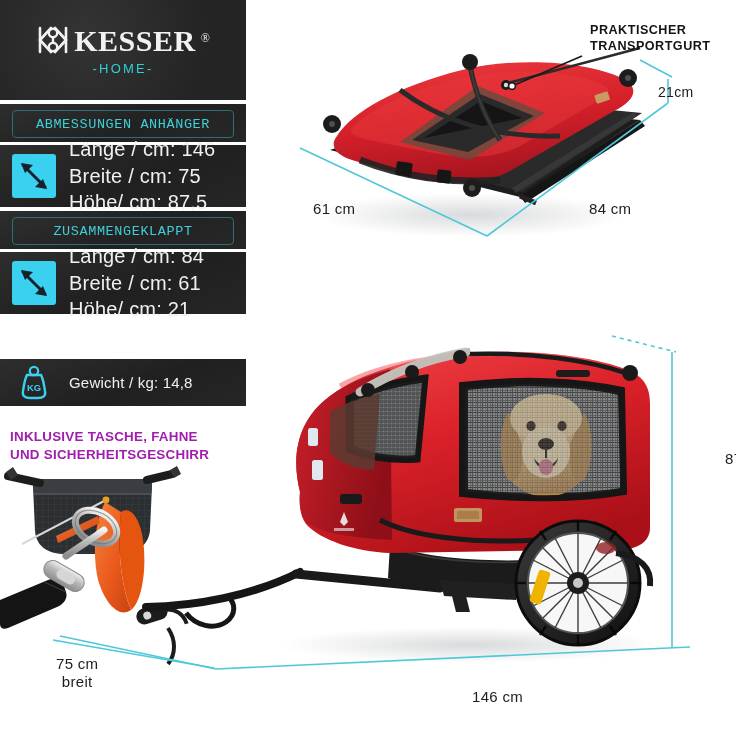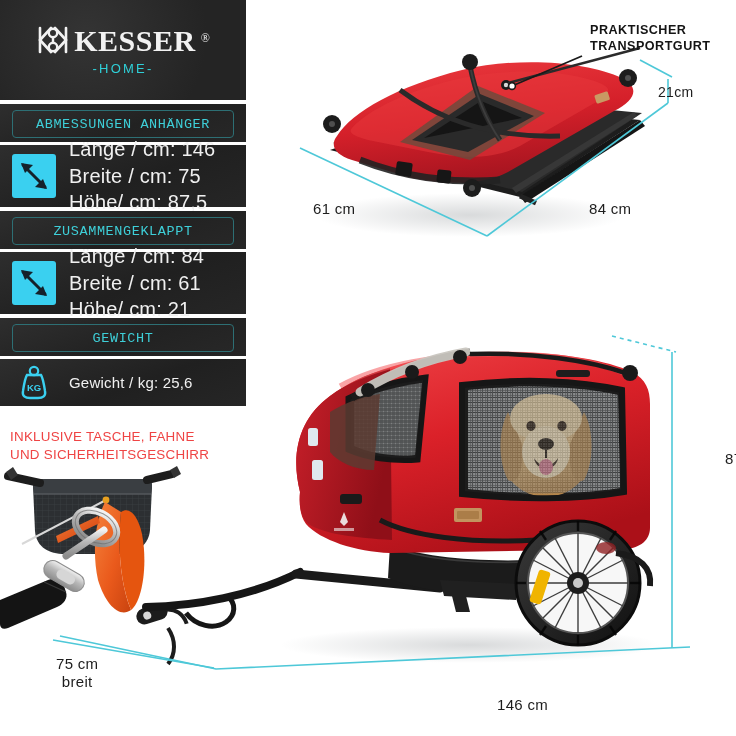--- a/index.html
+++ b/index.html
@@ -38,21 +38,21 @@
 
   .val-inner{position:absolute;inset:0;display:flex;align-items:center;padding-left:12px;box-sizing:border-box;}
   .ico-sq{width:44px;height:44px;background:#3ad0f0;border-radius:3px;position:relative;flex:0 0 auto;}
   .ico-sq svg{position:absolute;left:5px;top:5px;}
   .ico-weight{width:44px;height:44px;position:relative;flex:0 0 auto;}
   .val-lines{margin-left:13px;color:#f0f0f0;font-size:20px;line-height:1.33;letter-spacing:.2px;}
   .val-one{margin-left:13px;color:#f0f0f0;font-size:15px;letter-spacing:.2px;}
 
   
   .incl{position:absolute;left:10px;top:428px;width:230px;
-      font-size:13.4px;font-weight:400;letter-spacing:.25px;color:#ef4444;line-height:1.33;}
+      font-size:13.4px;font-weight:700;letter-spacing:.25px;color:#a21caf;line-height:1.33;}
 
   
   .callout{position:absolute;font-size:12.6px;font-weight:700;letter-spacing:.5px;
       color:#141414;line-height:1.28;}
   .dimlabel{position:absolute;font-size:15px;color:#1d1d1d;letter-spacing:.3px;white-space:nowrap;}
   .dimlabel.small{font-size:14px;}
   .dimlabel.two{line-height:1.18;text-align:center;}
 
   svg.overlay{position:absolute;left:0;top:0;width:736px;height:736px;pointer-events:none;}
 </style>
@@ -417,55 +417,50 @@
           </svg>
         </div>
         <div class="val-lines">
           <div>Länge / cm: 84</div>
           <div>Breite / cm: 61</div>
           <div>Höhe/ cm: 21</div>
         </div>
       </div>
     </div>
 
-    <div class="band hdr" style="top:318px;">
-      <div class="hdr-pill">
-          <span>GEWICHT</span>
-        </div>
-    </div>
 
     <div class="band val" style="top:359px;height:47px;text-align:center;">
       <div class="val-inner">
         <div class="ico-weight">
           <svg width="40" height="40" viewBox="0 0 40 40">
             <path d="M13 14 C13 14 11 17 9 30 C8 35 11 37 16 37 L24 37 C29 37 32 35 31 30
                      C29 17 27 14 27 14 Z" fill="none" stroke="#3ad0f0" stroke-width="2.4"></path>
             <circle cx="20" cy="10" r="4.2" fill="none" stroke="#3ad0f0" stroke-width="2.2"></circle>
             <path d="M16 14 L24 14" stroke="#3ad0f0" stroke-width="2.2"></path>
             <text x="20" y="30" font-family="Liberation Sans, sans-serif" font-size="9.5" font-weight="700" fill="#3ad0f0" text-anchor="middle">KG</text>
           </svg>
         </div>
-        <div class="val-one">Gewicht / kg: 25,6</div>
+        <div class="val-one">Gewicht / kg: 14,8</div>
       </div>
     </div>
   </div>
 
   <div class="incl">
     <div>INKLUSIVE TASCHE, FAHNE</div>
     <div>UND SICHERHEITSGESCHIRR</div>
   </div>
 
   <div class="callout" style="left:590px;top:22px;">
     <div>PRAKTISCHER</div>
     <div>TRANSPORTGURT</div>
   </div>
 
   <div class="dimlabel small" style="left:658px;top:84px;">21cm</div>
   <div class="dimlabel" style="left:313px;top:200px;">61 cm</div>
   <div class="dimlabel" style="left:589px;top:200px;">84 cm</div>
   <div class="dimlabel" style="left:681px;top:450px;margin-left:44px;">87,5 cm</div>
-  <div class="dimlabel" style="left:497px;top:688px;margin-top:8px;">146 cm</div>
+  <div class="dimlabel" style="left:472px;top:688px;">146 cm</div>
   <div class="dimlabel two" style="left:56px;top:655px;">
     <div>75 cm</div>
     <div>breit</div>
   </div>
 
 </div>
 
 </body></html>

